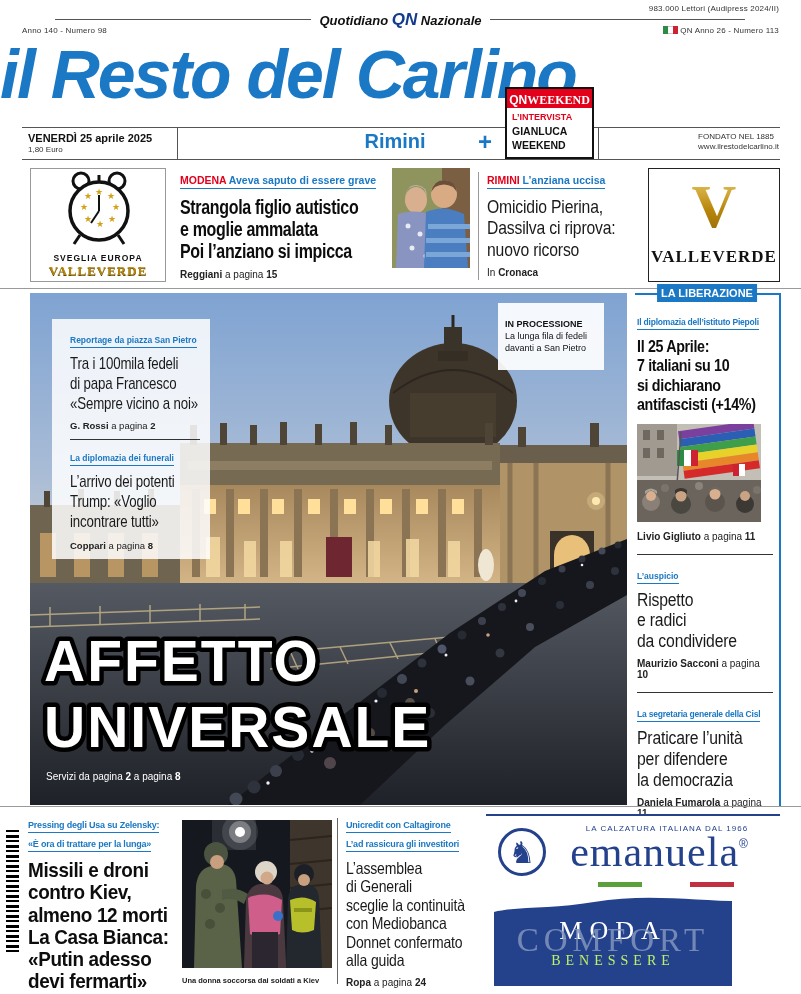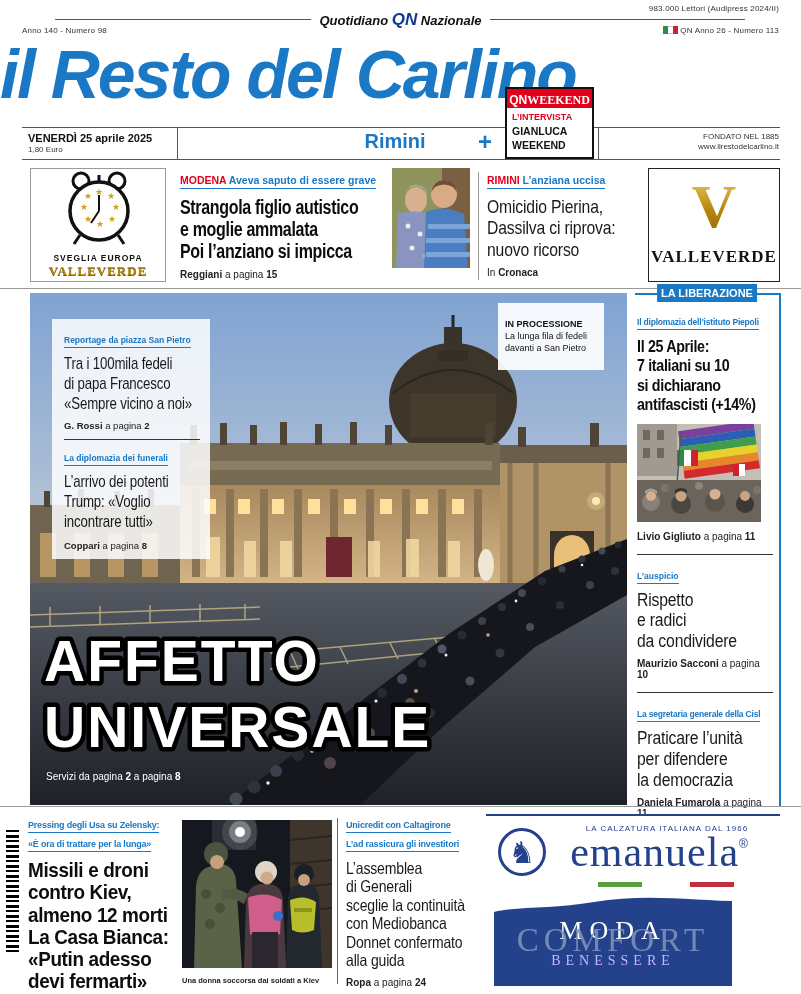--- a/index.html
+++ b/index.html
@@ -63,21 +63,21 @@
   <div class="hline" style="top:159px; left:22px; width:758px;"></div>
   <div class="vline" style="top:128px; left:177px; height:31px;"></div>
   <div class="vline" style="top:128px; left:598px; height:31px;"></div>
 
   <div class="abs" style="top:132px; left:28px;">
     <div style="font-weight:700; font-size:11px;">VENERDÌ 25 aprile 2025</div>
     <div style="font-size:8px; color:#333; margin-top:1px;">1,80 Euro</div>
   </div>
   <div class="abs" style="top:130px; left:230px; width:330px; text-align:center; color:var(--blue); font-weight:700; font-size:20px;">Rimini</div>
   <div class="abs" style="top:128px; left:478px; color:var(--blue); font-weight:700; font-size:24px;">+</div>
-  <div class="abs" style="top:132px; right:22px; text-align:right;">
+  <div class="abs" style="top:132px; right:22px; text-align:left;">
     <div style="font-size:8px; color:#333;">FONDATO NEL 1885</div>
     <div style="font-size:8px; color:#333; margin-top:1px;">www.ilrestodelcarlino.it</div>
   </div>
 
   <div class="abs" style="top:168px; left:30px; width:136px; height:114px; border:1px solid #999; text-align:center;">
     <svg width="136" height="78" viewBox="0 0 136 78">
       <circle cx="50" cy="12" r="8" fill="none" stroke="#111" stroke-width="3"></circle>
       <circle cx="86" cy="12" r="8" fill="none" stroke="#111" stroke-width="3"></circle>
       <circle cx="68" cy="42" r="29" fill="#fff" stroke="#111" stroke-width="3.5"></circle>
       <line x1="68" y1="13" x2="68" y2="6" stroke="#111" stroke-width="3"></line>
@@ -314,21 +314,21 @@
           <circle cx="486" cy="308" r="1.4"></circle>
           <circle cx="552" cy="272" r="1.3"></circle>
           <circle cx="282" cy="458" r="1.7"></circle>
           <circle cx="238" cy="490" r="1.7"></circle>
       </g>
       <circle cx="566" cy="208" r="4" fill="#ffe9b0"></circle>
         <circle cx="566" cy="208" r="9" fill="#ffe9b0" opacity="0.25"></circle>
     </svg>
 
     
-    <div class="abs" style="top:26px; left:22px; width:158px; background:rgba(255,255,255,0.85); padding:10px 10px 8px 12px;">
+    <div class="abs" style="top:26px; left:22px; width:158px; background:rgba(255,255,255,0.85); padding:10px 10px 8px 18px;">
       <div class="kicker" style="font-size:8.5px;">Reportage da piazza San Pietro</div>
       <div class="hl hl-light" style="width:172px; transform:scaleX(0.78); font-size:17px; line-height:1.18; margin-top:6px;">Tra i 100mila fedeli
 di papa Francesco
 «Sempre vicino a noi»</div>
       <div class="byline" style="font-size:9.5px; margin-top:6px;">
         <b>G. Rossi</b><span> a pagina </span><b>2</b>
       </div>
       <div style="border-top:1px solid #333; margin:8px 0 7px 0;"></div>
       <div class="kicker" style="font-size:8.5px;">La diplomazia dei funerali</div>
       <div class="hl hl-light" style="width:172px; transform:scaleX(0.78); font-size:17px; line-height:1.18; margin-top:6px;">L’arrivo dei potenti
@@ -515,17 +515,17 @@
       <span class="serif" style="font-size:42px; color:var(--navy); letter-spacing:1px;">emanuela</span><span style="font-size:12px; color:var(--navy); vertical-align:18px;">®</span>
     </div>
     <div class="abs" style="top:66px; left:112px; width:44px; height:5px; background:#5aa03c;"></div>
     <div class="abs" style="top:66px; left:204px; width:44px; height:5px; background:#c03040;"></div>
     <div class="abs" style="top:78px; left:0; width:238px; height:94px; background:var(--navy);margin-left:8px;">
       <svg width="294" height="20" viewBox="0 0 294 20" style="display:block;">
           <path d="M0,0 L294,0 L294,4 C230,14 170,-4 100,8 C60,15 24,12 0,18 Z" fill="#fff"></path>
         </svg>
       <div class="serif" style="text-align:center; color:#fff; font-size:26px; letter-spacing:7px; margin-top:2px;">MODA</div>
       <div class="serif" style="text-align:center; color:#8295bd; opacity:0.85; font-size:33px; letter-spacing:5px; margin-top:-24px;">COMFORT</div>
-      <div class="serif" style="text-align:center; color:#c4b5fd; font-size:14px; letter-spacing:5px; margin-top:-6px;">BENESSERE</div>
+      <div class="serif" style="text-align:center; color:#bef264; font-size:14px; letter-spacing:5px; margin-top:-6px;">BENESSERE</div>
     </div>
   </div>
 
 </div>
 
 </body></html>

